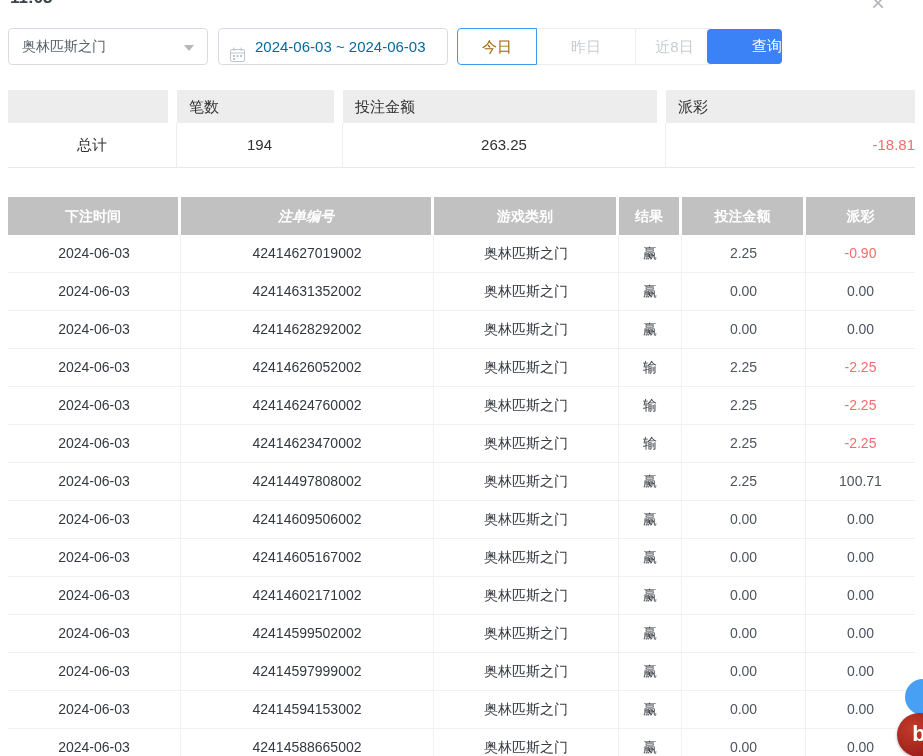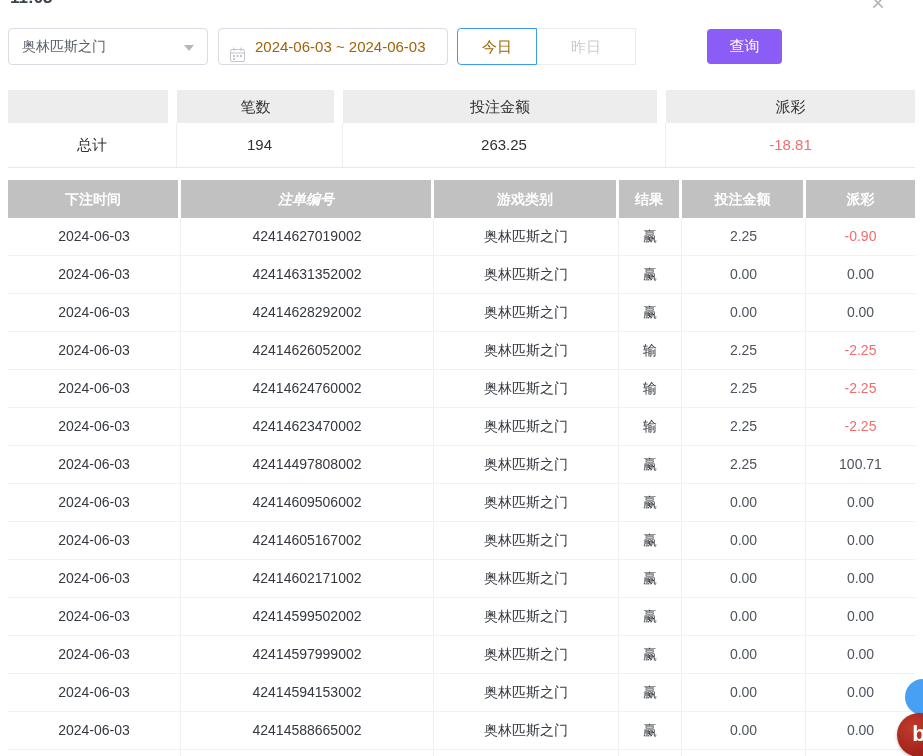--- a/index.html
+++ b/index.html
@@ -36,70 +36,72 @@
     width: 0; height: 0;
     border-left: 5px solid transparent;
     border-right: 5px solid transparent;
     border-top: 6px solid #b3b7be;
   }
   .date-box {
     position: absolute; left: 218px; top: 28px;
     width: 230px; height: 37px;
     border: 1px solid #d9dce3; border-radius: 4px;
     background: #fff; cursor: pointer;
-    font-size: 15px; color: #a16207;
+    font-size: 15px; color: #0369a1;
     line-height: 35px; padding-left: 36px;
   }
   .cal-icon { position: absolute; left: 11px; top: 10px; }
   .btn-group { position: absolute; left: 457px; top: 28px; display: flex; }
   .qbtn {
     height: 37px; background: #fff; cursor: pointer;
     border: 1px solid #ebedef; color: #c8ccd2;
     font-size: 15px; text-align: center; line-height: 35px;
     margin-left: -1px;
     font-family: "Liberation Sans", sans-serif;
   }
   .qbtn.b1 { width: 80px; border-radius: 4px 0 0 4px; margin-left: 0; }
   .qbtn.b2 { width: 100px; }
   .qbtn.b3 { width: 79px; border-radius: 0 4px 4px 0; }
   .qbtn.active { border: 1px solid #3d9cf0; color: #a16207; position: relative; z-index: 2; }
   .search-btn {
     position: absolute; left: 707px; top: 29px;
     width: 75px; height: 35px;
-    background: #8b5cf6; border: none; border-radius: 4px;
+    background: #3b82f6; border: none; border-radius: 4px;
     color: #fff; font-size: 15px; cursor: pointer;
     font-family: "Liberation Sans", sans-serif;
+    text-align: right;
   }
 
   
   .summary { position: absolute; left: 8px; top: 90px; width: 907px; }
   .summary-head { display: flex; }
   .summary-head .cell {
     height: 33px; line-height: 33px; background: #ededed;
-    text-align: center; font-size: 15px; color: #303133;
+    text-align: left; font-size: 15px; color: #303133; padding-left: 12px;
   }
   .summary-head .gap { width: 9px; background: #fff; }
   .sc1 { width: 160px; } .sc2 { width: 157px; } .sc3 { width: 314px; } .sc4 { width: 249px; }
   .summary-body { display: flex; border-bottom: 1px solid #e9e9e9; }
   .summary-body .cell {
     height: 44px; line-height: 44px; background: #fff;
     text-align: center; font-size: 15px; color: #303133;
     border-right: 1px solid #eceef2;
   }
-  .summary-body .cell:last-child { border-right: none; }
+  .summary-body .cell:last-child { border-right: none; text-align: right; }
   .bc1 { width: 169px; } .bc2 { width: 166px; } .bc3 { width: 323px; } .bc4 { width: 249px; }
   .red { color: #f56c6c !important; }
 
   
   .bet-table { position: absolute; left: 8px; top: 180px; width: 907px; }
   .bt-head { display: flex; }
   .bt-head .hcell {
     height: 38px; line-height: 38px; background: #c1c1c1;
     color: #ffffff; font-size: 14px; font-weight: 700;
     text-align: center;
+    margin-top: 17px;
   }
   .bt-head .hgap { width: 3px; background: #fff; }
   .hc1 { width: 170px; } .hc2 { width: 250px; font-style: italic; } .hc3 { width: 182px; }
   .hc4 { width: 60px; }  .hc5 { width: 121px; } .hc6 { width: 109px; }
   .bt-row { display: flex; border-bottom: 1px solid #f1f1f1; }
   .bt-row .cell {
     height: 37px; line-height: 37px; background: #fff;
     text-align: center; font-size: 14px; color: #34383f;
     border-right: 1px solid #f1f1f1;
     overflow: hidden; white-space: nowrap;
@@ -149,20 +151,21 @@
       <rect x="10" y="8" width="2" height="2" fill="#c0c4cc"></rect>
       <rect x="3" y="11" width="2" height="2" fill="#c0c4cc"></rect>
     </svg>
   </span>
   <span>2024-06-03 ~ 2024-06-03</span>
 </div>
 
 <div class="btn-group">
   <button class="qbtn b1 active">今日</button>
   <button class="qbtn b2">昨日</button>
+  <button class="qbtn b3">近8日</button>
 </div>
 
 <button class="search-btn">查询</button>
 
 <div class="summary">
   <div class="summary-head">
     <div class="cell sc1"></div>
     <div class="gap"></div>
     <div class="cell sc2">笔数</div>
     <div class="gap"></div>

